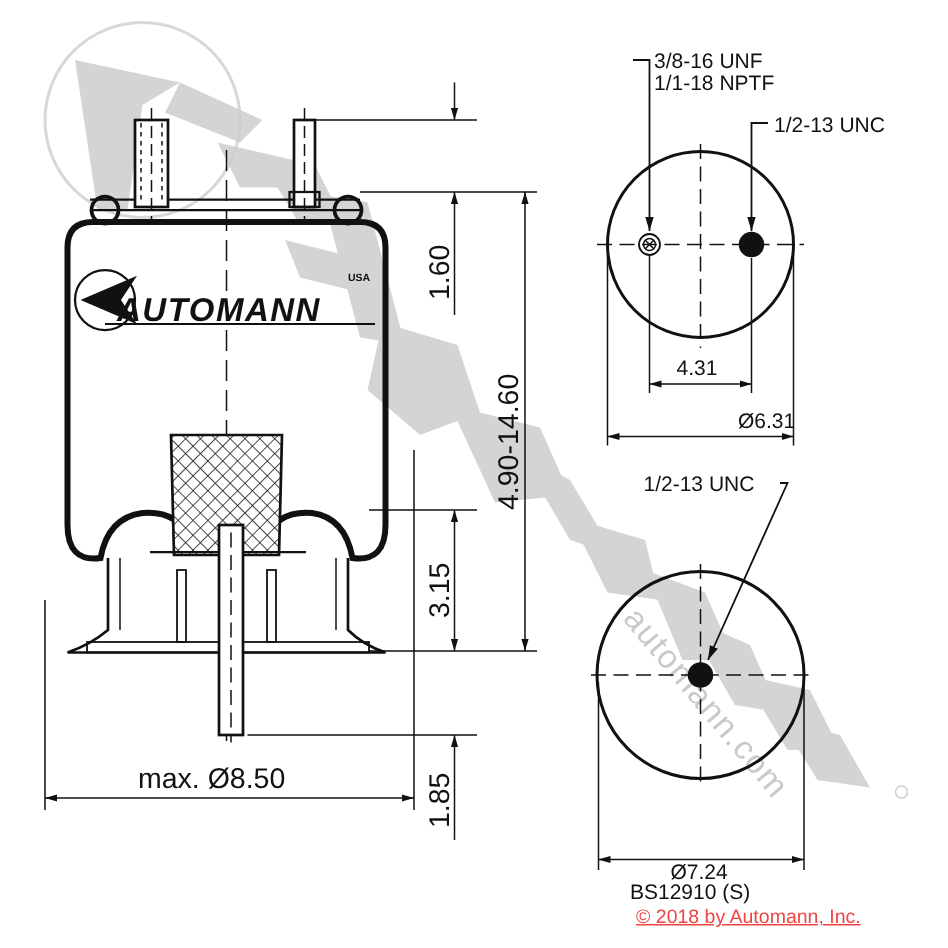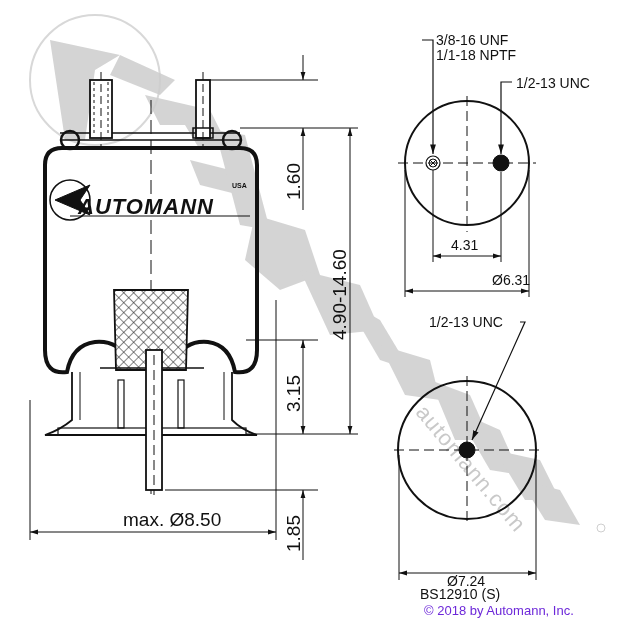--- a/index.html
+++ b/index.html
@@ -3,21 +3,21 @@
 <meta charset="utf-8">
 <style>
   html, body { margin:0; padding:0; background:#ffffff; }
   body { width:632px; height:632px; position:relative; overflow:hidden; font-family:"Liberation Sans", sans-serif; color:#111; }
   svg { position:absolute; left:0; top:0; }
   .lbl { position:absolute; font-family:"Liberation Sans", sans-serif; color:#111; white-space:nowrap; line-height:1; }
   .dim { font-size:19px; }
   .small { font-size:14px; }
   .vert { transform-origin:left top; transform:rotate(-90deg); }
   .wm-text { position:absolute; font-family:"Liberation Sans", sans-serif; color:#c9c9c9; font-size:22px; transform:rotate(50deg); transform-origin:left top; letter-spacing:1px; white-space:nowrap; }
-  .copyright { position:absolute; font-size:13px; color:#6d28d9; white-space:nowrap; }
+  .copyright { position:absolute; font-size:13px; color:#ef4444; white-space:nowrap;text-decoration:underline; }
 </style>
 </head>
 <body>
 
 <svg width="632" height="632" viewBox="0 0 632 632">
   <circle cx="95" cy="80" r="65" fill="none" stroke="#d8d8d8" stroke-width="2"></circle>
 
   <g fill="#cdcdcd" opacity="0.85">
     <polygon points="50,40 120,55 95,70 85,140 65,140"></polygon>
     <polygon points="120,55 175,80 160,95 110,75"></polygon>
@@ -138,21 +138,21 @@
   </g>
 </svg>
 
 <div class="lbl" style="left:78px; top:196px; font-size:22px; font-weight:bold; font-style:italic; letter-spacing:1px;">AUTOMANN</div>
 <div class="lbl" style="left:232px; top:182px; font-size:7px; font-weight:bold;">USA</div>
 
 <div class="lbl dim vert" style="left:284px; top:200px;">1.60</div>
 <div class="lbl dim vert" style="left:330px; top:340px;">4.90-14.60</div>
 <div class="lbl dim vert" style="left:284px; top:412px;">3.15</div>
 <div class="lbl dim vert" style="left:284px; top:552px;">1.85</div>
-<div class="lbl dim" style="left:92px; top:510px;margin-left:31px;">max. Ø8.50</div>
+<div class="lbl dim" style="left:92px; top:510px;">max. Ø8.50</div>
 
 <div class="lbl small" style="left:436px; top:33px;">3/8-16 UNF</div>
 <div class="lbl small" style="left:436px; top:48px;">1/1-18 NPTF</div>
 <div class="lbl small" style="left:516px; top:76px;">1/2-13 UNC</div>
 <div class="lbl small" style="left:451px; top:238px;">4.31</div>
 <div class="lbl small" style="left:446px; top:273px;margin-left:46px;">Ø6.31</div>
 
 <div class="lbl small" style="left:429px; top:315px;">1/2-13 UNC</div>
 <div class="lbl small" style="left:447px; top:574px;">Ø7.24</div>
 

